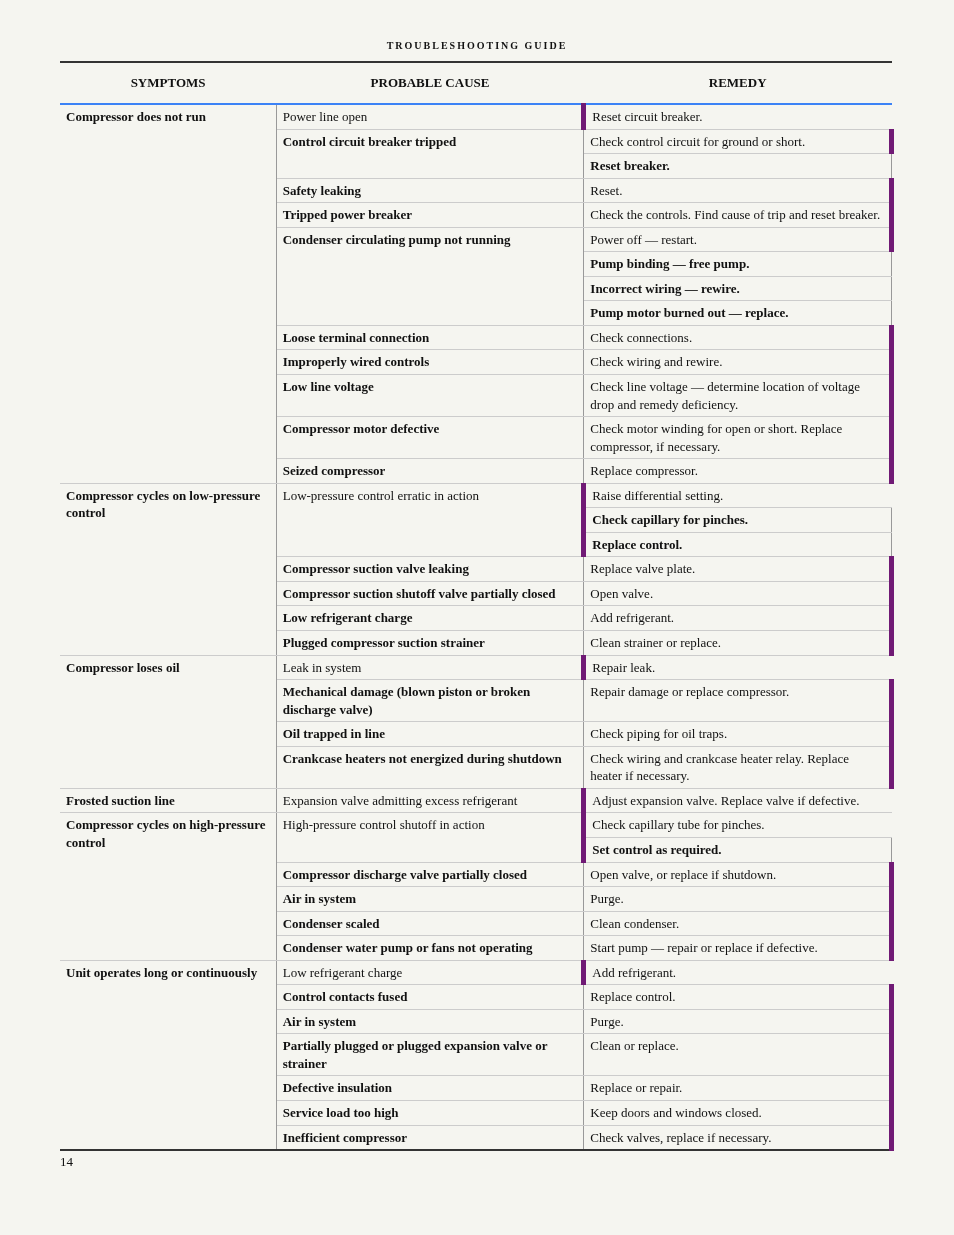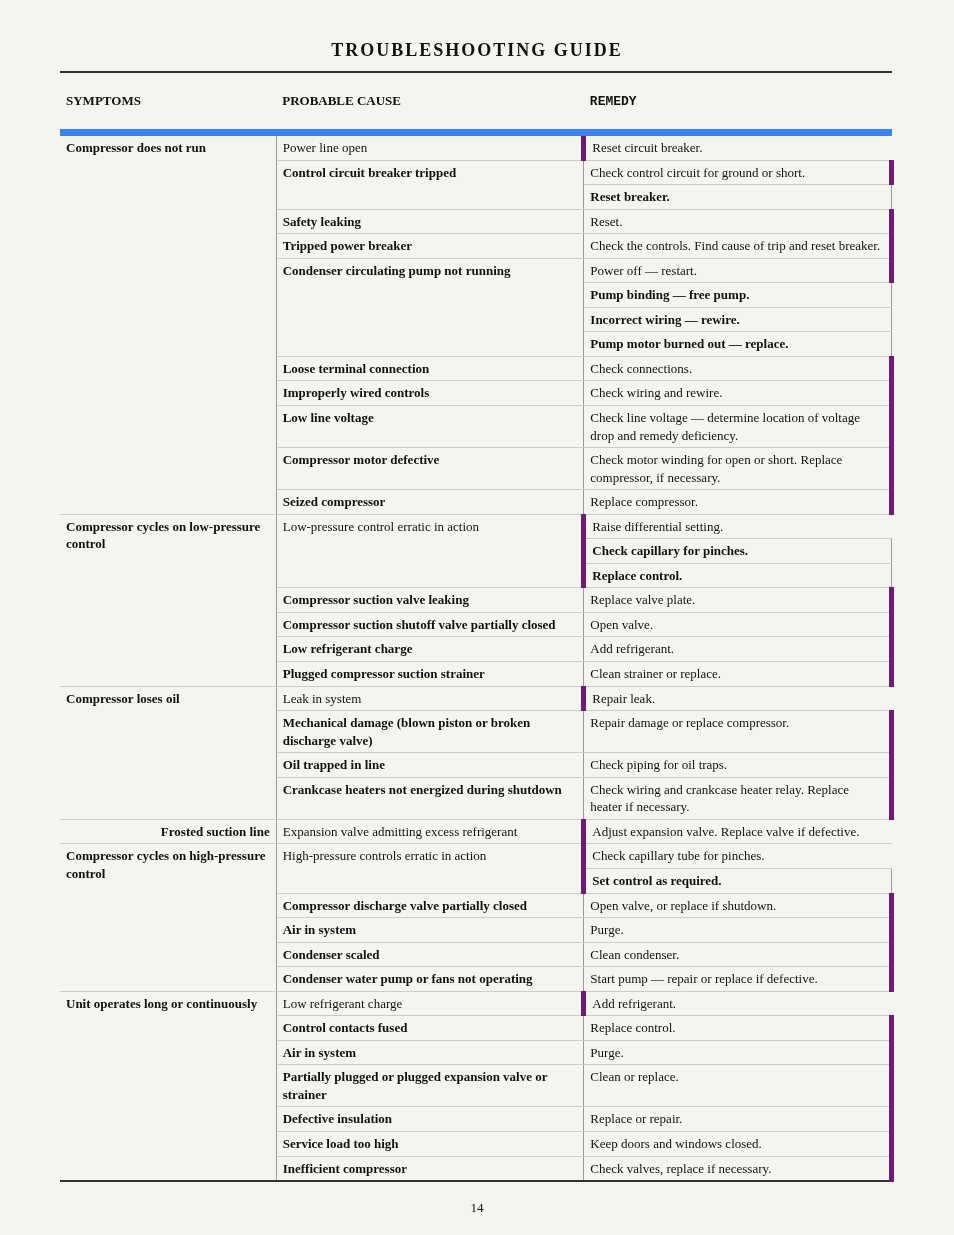--- a/index.html
+++ b/index.html
@@ -8,69 +8,68 @@
       font-family: 'Times New Roman', Times, serif;
       font-size: 13px;
       color: #111;
       width: 954px;
       min-height: 1235px;
       padding: 40px 60px;
     }
     .page-title {
       text-align: center;
       font-weight: bold;
-      font-size: 18px;
+      font-size: 10px;
       letter-spacing: 2px;
       margin-bottom: 10px;
     }
     table {
       width: 100%;
       border-collapse: collapse;
       border-top: 2px solid #333;
       border-bottom: 2px solid #333;
     }
     thead tr th {
       border-top: 2px solid #333;
-      border-bottom: 7px solid #3b82f6;
-      padding: 20px 6px;
-      text-align: left;
+      border-bottom: 2px solid #3b82f6;
+      padding: 12px 6px;
+      text-align: center;
       font-weight: bold;
       font-size: 13px;
     }
     td {
       padding: 3px 6px;
       vertical-align: top;
       border-bottom: 1px solid #ccc;
       font-size: 13px;
       line-height: 1.35;
     }
     td:first-child {
       font-weight: bold;
       border-right: 1px solid #999;
     }
     td:nth-child(2) {
       border-right: 5px solid #701a75;
     }
     .page-number {
-      text-align: center;
-      margin-top: 18px;
+      margin-top: 3px;
       font-size: 13px;
     }
   </style>
 </head>
 <body>
 
 <div class="page-title">TROUBLESHOOTING GUIDE</div>
 
 <table>
   <thead>
     <tr>
       <th style="width:26%;">SYMPTOMS</th>
       <th style="width:37%;">PROBABLE CAUSE</th>
-      <th style="width:37%;font-family:Liberation Mono, monospace;">REMEDY</th>
+      <th style="width:37%;">REMEDY</th>
     </tr>
   </thead>
   <tbody id="table-body">
   <tr>
         <td rowspan="14" style="vertical-align: top;">Compressor does not run</td>
         <td>Power line open</td>
         <td>Reset circuit breaker.</td>
       </tr>
       <tr>
         <td rowspan="2">Control circuit breaker tripped</td>
@@ -158,27 +157,27 @@
       </tr>
       <tr>
         <td>Oil trapped in line</td>
         <td>Check piping for oil traps.</td>
       </tr>
       <tr>
         <td>Crankcase heaters not energized during shutdown</td>
         <td>Check wiring and crankcase heater relay. Replace heater if necessary.</td>
       </tr>
       <tr>
-        <td style="vertical-align: top; text-align: right;">Frosted suction line</td>
+        <td style="vertical-align: top;">Frosted suction line</td>
         <td>Expansion valve admitting excess refrigerant</td>
         <td>Adjust expansion valve. Replace valve if defective.</td>
       </tr>
       <tr>
         <td rowspan="6" style="vertical-align: top;">Compressor cycles on high-pressure control</td>
-        <td rowspan="2">High-pressure controls erratic in action</td>
+        <td rowspan="2">High-pressure control shutoff in action</td>
         <td>Check capillary tube for pinches.</td>
       </tr>
       <tr>
         <td>Set control as required.</td>
       </tr>
       <tr>
         <td>Compressor discharge valve partially closed</td>
         <td>Open valve, or replace if shutdown.</td>
       </tr>
       <tr>

